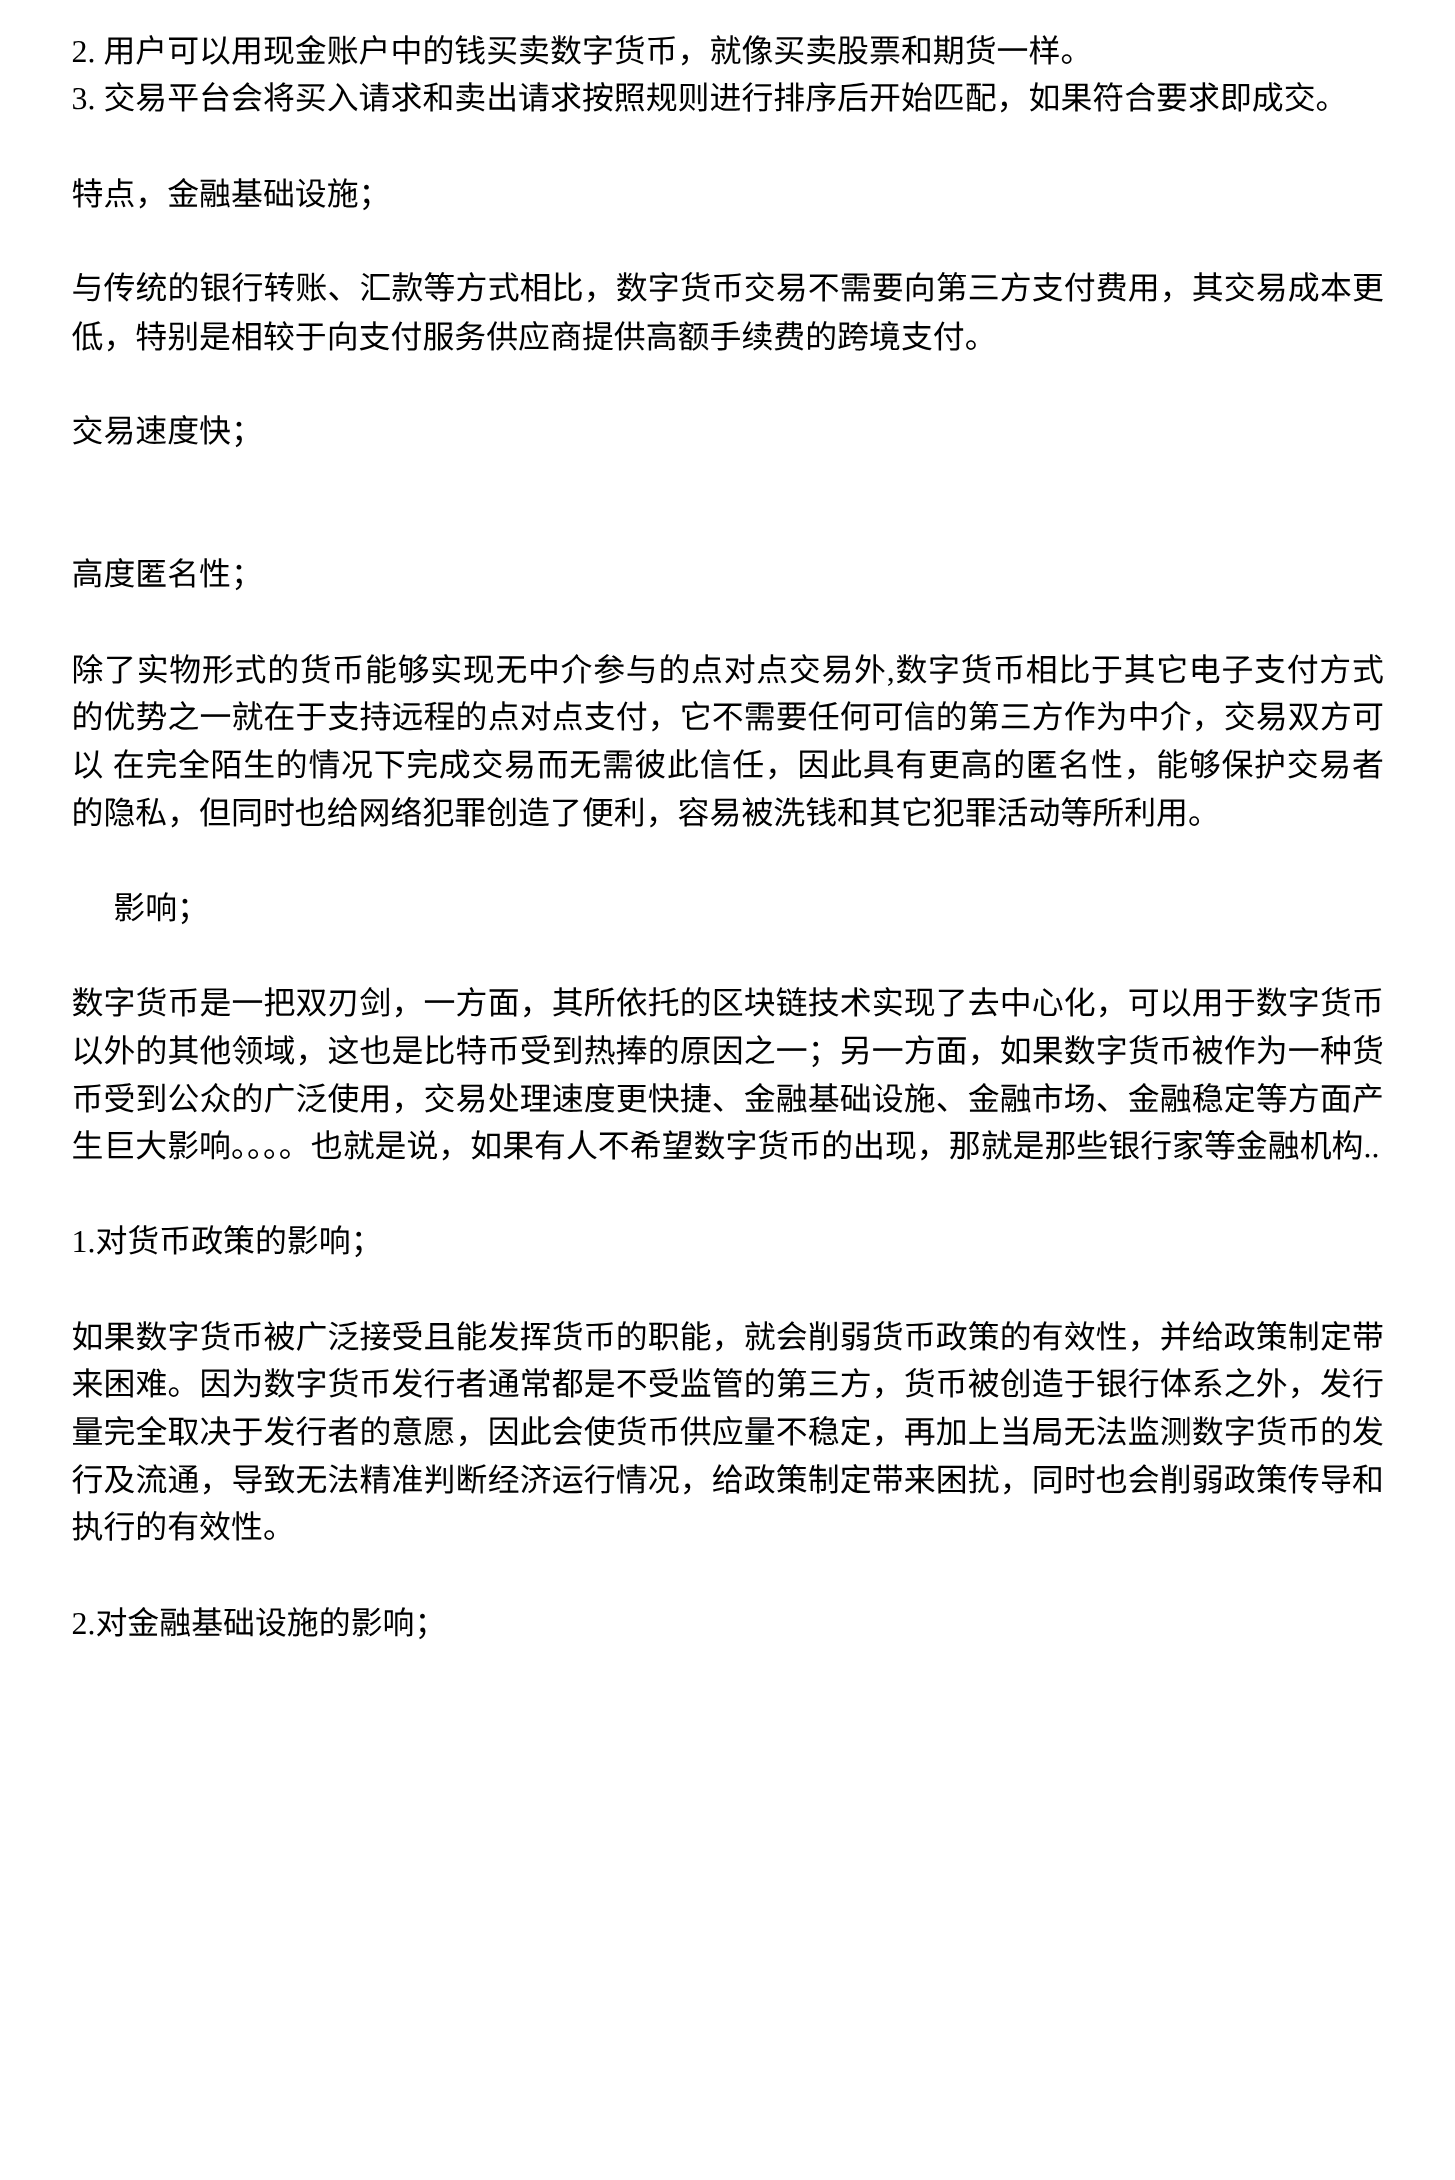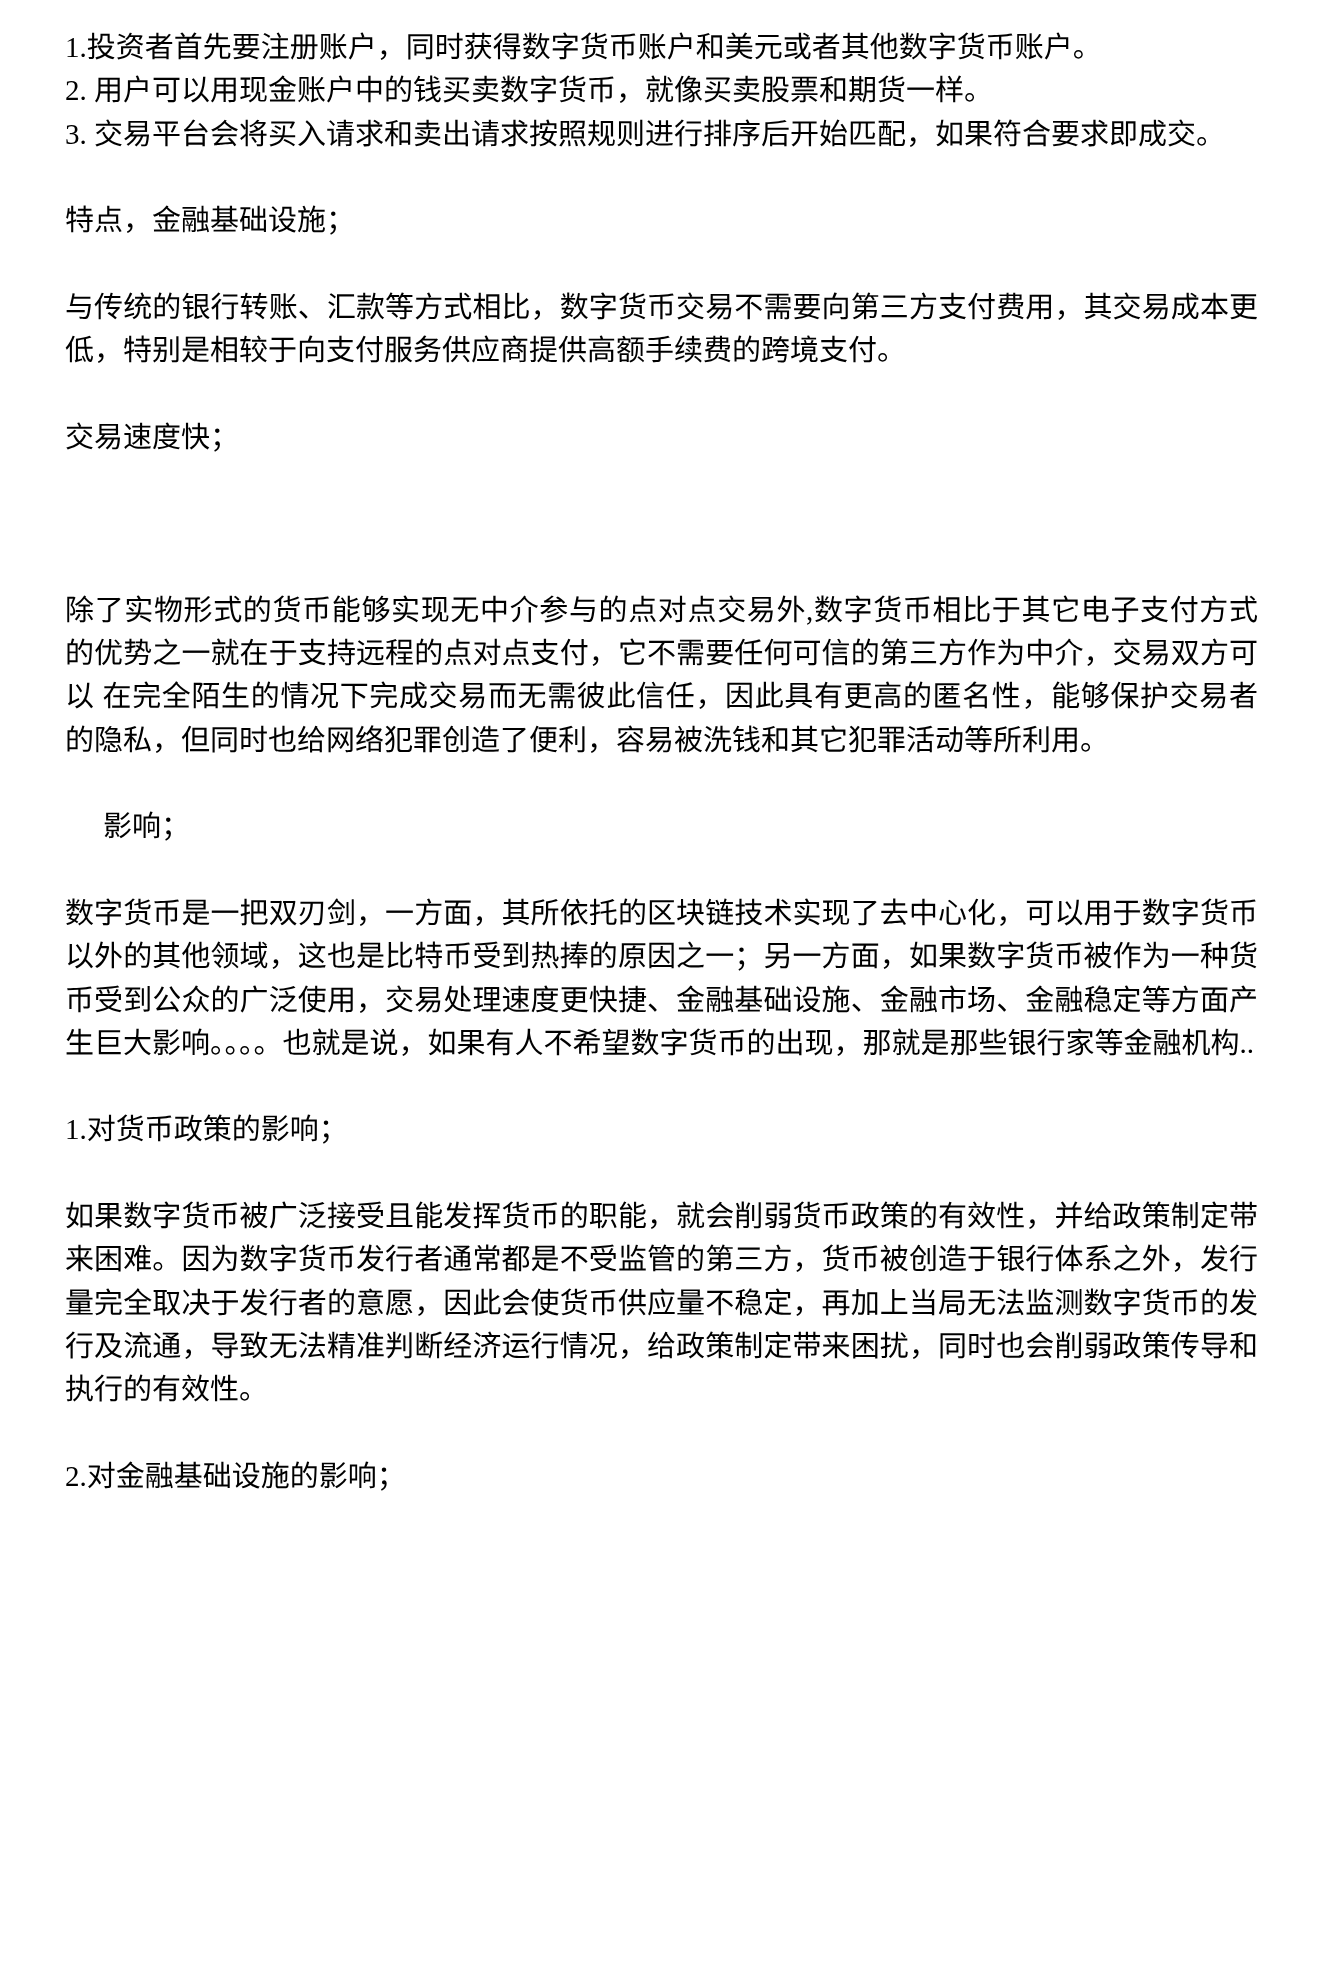--- a/index.html
+++ b/index.html
@@ -35,31 +35,31 @@
   }
   .doc p.indent {
     text-indent: 38px;
   }
 </style>
 </head>
 <body>
 
 <div class="page">
   <div class="doc" id="doc">
-      <p class="">1.投资者首先要注册账户，同时获得数字货币账户和美元或者其他数字货币账户。</p>
       <p class="">2. 用户可以用现金账户中的钱买卖数字货币，就像买卖股票和期货一样。</p>
       <p class="">3. 交易平台会将买入请求和卖出请求按照规则进行排序后开始匹配，如果符合要求即成交。</p>
       <p class="blank"></p>
       <p class="">特点，金融基础设施；</p>
       <p class="blank"></p>
       <p class="">与传统的银行转账、汇款等方式相比，数字货币交易不需要向第三方支付费用，其交易成本更低，特别是相较于向支付服务供应商提供高额手续费的跨境支付。</p>
       <p class="blank"></p>
       <p class="">交易速度快；</p>
       <p class="blank"></p>
       <p class="blank"></p>
+      <p class="">高度匿名性；</p>
       <p class="blank"></p>
       <p class="">除了实物形式的货币能够实现无中介参与的点对点交易外,数字货币相比于其它电子支付方式的优势之一就在于支持远程的点对点支付，它不需要任何可信的第三方作为中介，交易双方可以 在完全陌生的情况下完成交易而无需彼此信任，因此具有更高的匿名性，能够保护交易者的隐私，但同时也给网络犯罪创造了便利，容易被洗钱和其它犯罪活动等所利用。</p>
       <p class="blank"></p>
       <p class=" indent">影响；</p>
       <p class="blank"></p>
       <p class="">数字货币是一把双刃剑，一方面，其所依托的区块链技术实现了去中心化，可以用于数字货币以外的其他领域，这也是比特币受到热捧的原因之一；另一方面，如果数字货币被作为一种货币受到公众的广泛使用，交易处理速度更快捷、金融基础设施、金融市场、金融稳定等方面产生巨大影响。。。。也就是说，如果有人不希望数字货币的出现，那就是那些银行家等金融机构..</p>
       <p class="blank"></p>
       <p class="">1.对货币政策的影响；</p>
       <p class="blank"></p>
       <p class="">如果数字货币被广泛接受且能发挥货币的职能，就会削弱货币政策的有效性，并给政策制定带来困难。因为数字货币发行者通常都是不受监管的第三方，货币被创造于银行体系之外，发行量完全取决于发行者的意愿，因此会使货币供应量不稳定，再加上当局无法监测数字货币的发行及流通，导致无法精准判断经济运行情况，给政策制定带来困扰，同时也会削弱政策传导和执行的有效性。</p>

